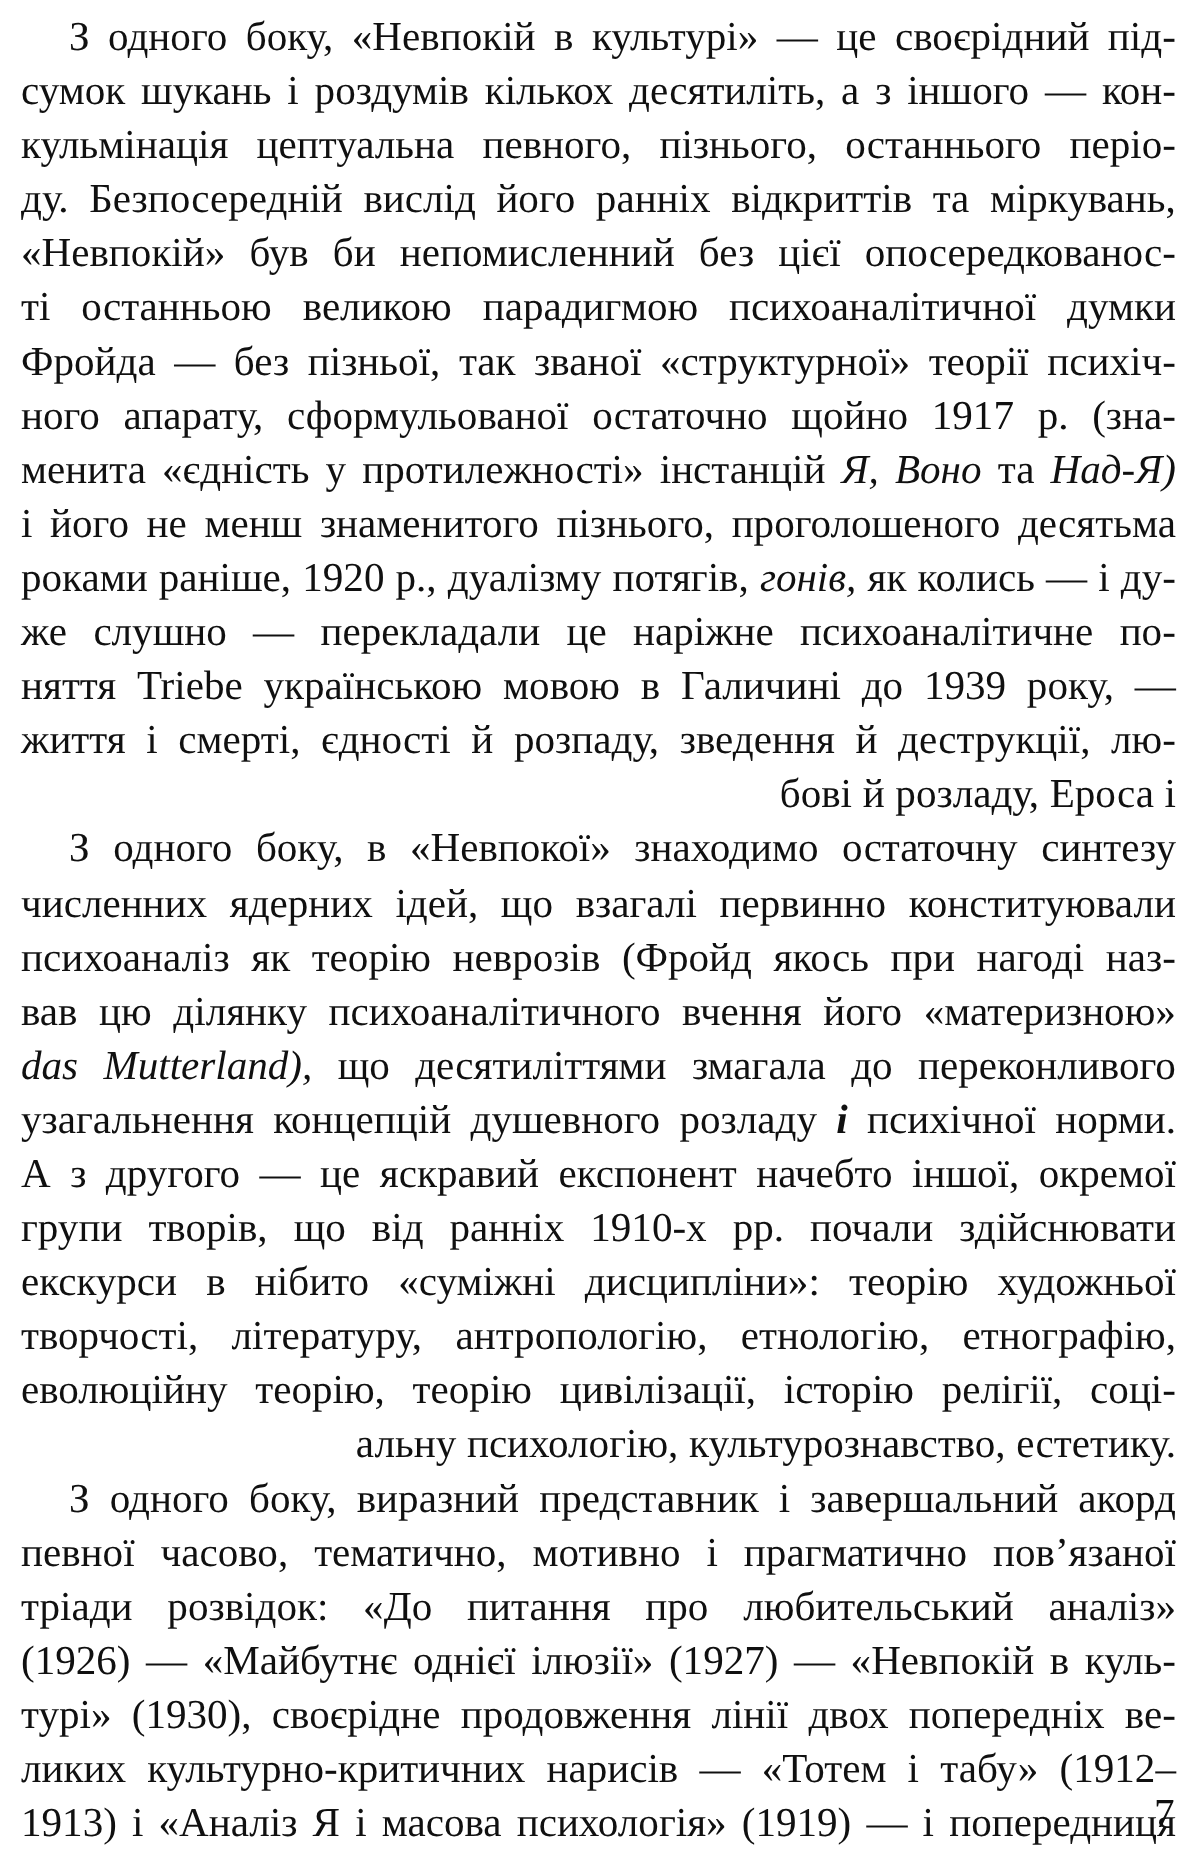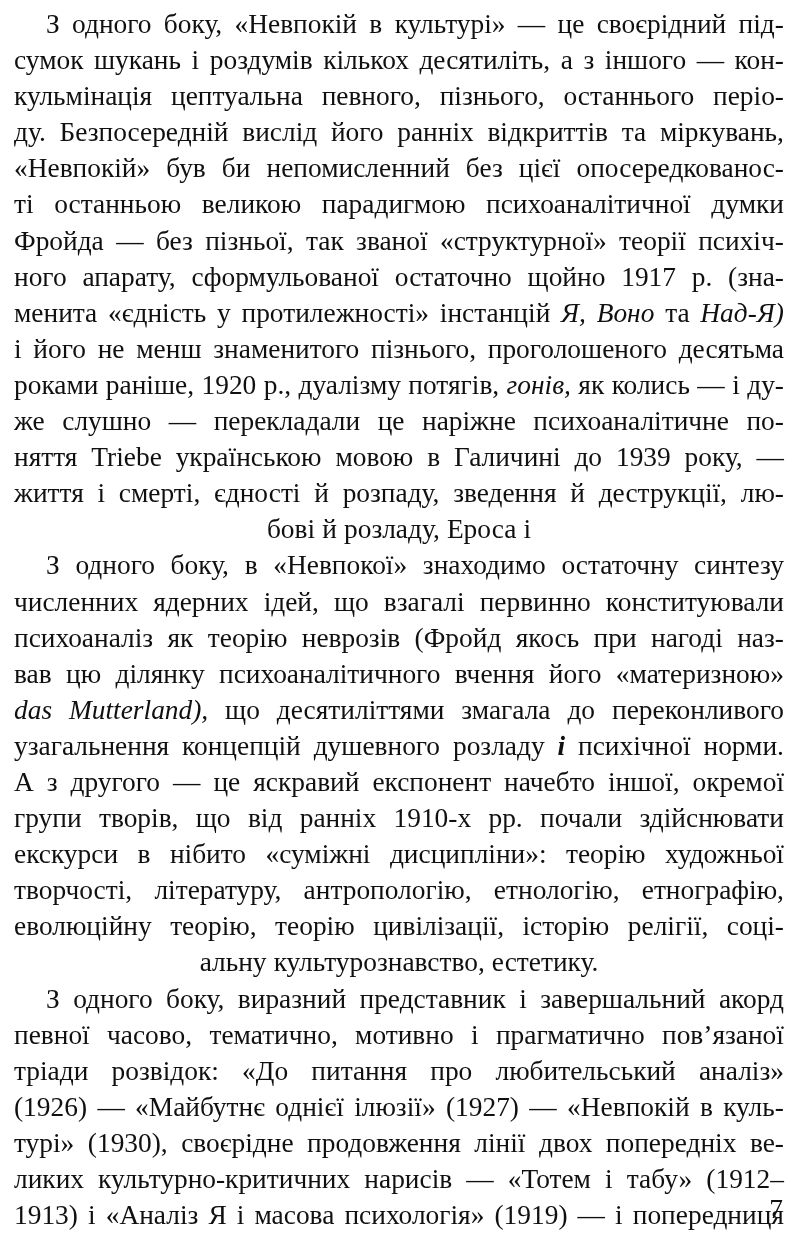--- a/index.html
+++ b/index.html
@@ -44,21 +44,21 @@
     white-space: pre;
     overflow: visible;
   }
 
   
   .ln.just {
     justify-content: space-between;
   }
   
   .ln.flush {
-    justify-content: center;
+    justify-content: flex-end;
   }
   .ln.flush .w + .w {
     margin-left: 0.26em;
   }
 
   
   .ln.indent {
     padding-left: 32px;
     width: 738px;
   }
@@ -109,21 +109,21 @@
         <div class="ln just"><span class="w">численних</span><span class="w">ядерних</span><span class="w">ідей,</span><span class="w">що</span><span class="w">взагалі</span><span class="w">первинно</span><span class="w">конституювали</span></div>
         <div class="ln just"><span class="w">психоаналіз</span><span class="w">як</span><span class="w">теорію</span><span class="w">неврозів</span><span class="w">(Фройд</span><span class="w">якось</span><span class="w">при</span><span class="w">нагоді</span><span class="w">наз-</span></div>
         <div class="ln just"><span class="w">вав</span><span class="w">цю</span><span class="w">ділянку</span><span class="w">психоаналітичного</span><span class="w">вчення</span><span class="w">його</span><span class="w">«материзною»</span></div>
         <div class="ln just"><span class="w it">das</span><span class="w it">Mutterland),</span><span class="w">що</span><span class="w">десятиліттями</span><span class="w">змагала</span><span class="w">до</span><span class="w">переконливого</span></div>
         <div class="ln just"><span class="w">узагальнення</span><span class="w">концепцій</span><span class="w">душевного</span><span class="w">розладу</span><span class="w bi">і</span><span class="w">психічної</span><span class="w">норми.</span></div>
         <div class="ln just"><span class="w">А</span><span class="w">з</span><span class="w">другого</span><span class="w">—</span><span class="w">це</span><span class="w">яскравий</span><span class="w">експонент</span><span class="w">начебто</span><span class="w">іншої,</span><span class="w">окремої</span></div>
         <div class="ln just"><span class="w">групи</span><span class="w">творів,</span><span class="w">що</span><span class="w">від</span><span class="w">ранніх</span><span class="w">1910-х</span><span class="w">рр.</span><span class="w">почали</span><span class="w">здійснювати</span></div>
         <div class="ln just"><span class="w">екскурси</span><span class="w">в</span><span class="w">нібито</span><span class="w">«суміжні</span><span class="w">дисципліни»:</span><span class="w">теорію</span><span class="w">художньої</span></div>
         <div class="ln just"><span class="w">творчості,</span><span class="w">літературу,</span><span class="w">антропологію,</span><span class="w">етнологію,</span><span class="w">етнографію,</span></div>
         <div class="ln just"><span class="w">еволюційну</span><span class="w">теорію,</span><span class="w">теорію</span><span class="w">цивілізації,</span><span class="w">історію</span><span class="w">релігії,</span><span class="w">соці-</span></div>
-        <div class="ln flush"><span class="w">альну</span><span class="w">культурознавство,</span><span class="w">естетику.</span></div>
+        <div class="ln flush"><span class="w">альну</span><span class="w">психологію,</span><span class="w">культурознавство,</span><span class="w">естетику.</span></div>
       </div>
       <div class="para">
         <div class="ln just indent"><span class="w">З</span><span class="w">одного</span><span class="w">боку,</span><span class="w">виразний</span><span class="w">представник</span><span class="w">і</span><span class="w">завершальний</span><span class="w">акорд</span></div>
         <div class="ln just"><span class="w">певної</span><span class="w">часово,</span><span class="w">тематично,</span><span class="w">мотивно</span><span class="w">і</span><span class="w">прагматично</span><span class="w">пов’язаної</span></div>
         <div class="ln just"><span class="w">тріади</span><span class="w">розвідок:</span><span class="w">«До</span><span class="w">питання</span><span class="w">про</span><span class="w">любительський</span><span class="w">аналіз»</span></div>
         <div class="ln just"><span class="w">(1926)</span><span class="w">—</span><span class="w">«Майбутнє</span><span class="w">однієї</span><span class="w">ілюзії»</span><span class="w">(1927)</span><span class="w">—</span><span class="w">«Невпокій</span><span class="w">в</span><span class="w">куль-</span></div>
         <div class="ln just"><span class="w">турі»</span><span class="w">(1930),</span><span class="w">своєрідне</span><span class="w">продовження</span><span class="w">лінії</span><span class="w">двох</span><span class="w">попередніх</span><span class="w">ве-</span></div>
         <div class="ln just"><span class="w">ликих</span><span class="w">культурно-критичних</span><span class="w">нарисів</span><span class="w">—</span><span class="w">«Тотем</span><span class="w">і</span><span class="w">табу»</span><span class="w">(1912–</span></div>
         <div class="ln just"><span class="w">1913)</span><span class="w">і</span><span class="w">«Аналіз</span><span class="w">Я</span><span class="w">і</span><span class="w">масова</span><span class="w">психологія»</span><span class="w">(1919)</span><span class="w">—</span><span class="w">і</span><span class="w">попередниця</span></div>
         <div class="ln just"><span class="w">«Чоловіка</span><span class="w">Мойсея</span><span class="w">і</span><span class="w">монотеїстичної</span><span class="w">релігії»</span><span class="w">(1939).</span><span class="w">З</span><span class="w">другого,</span></div>

